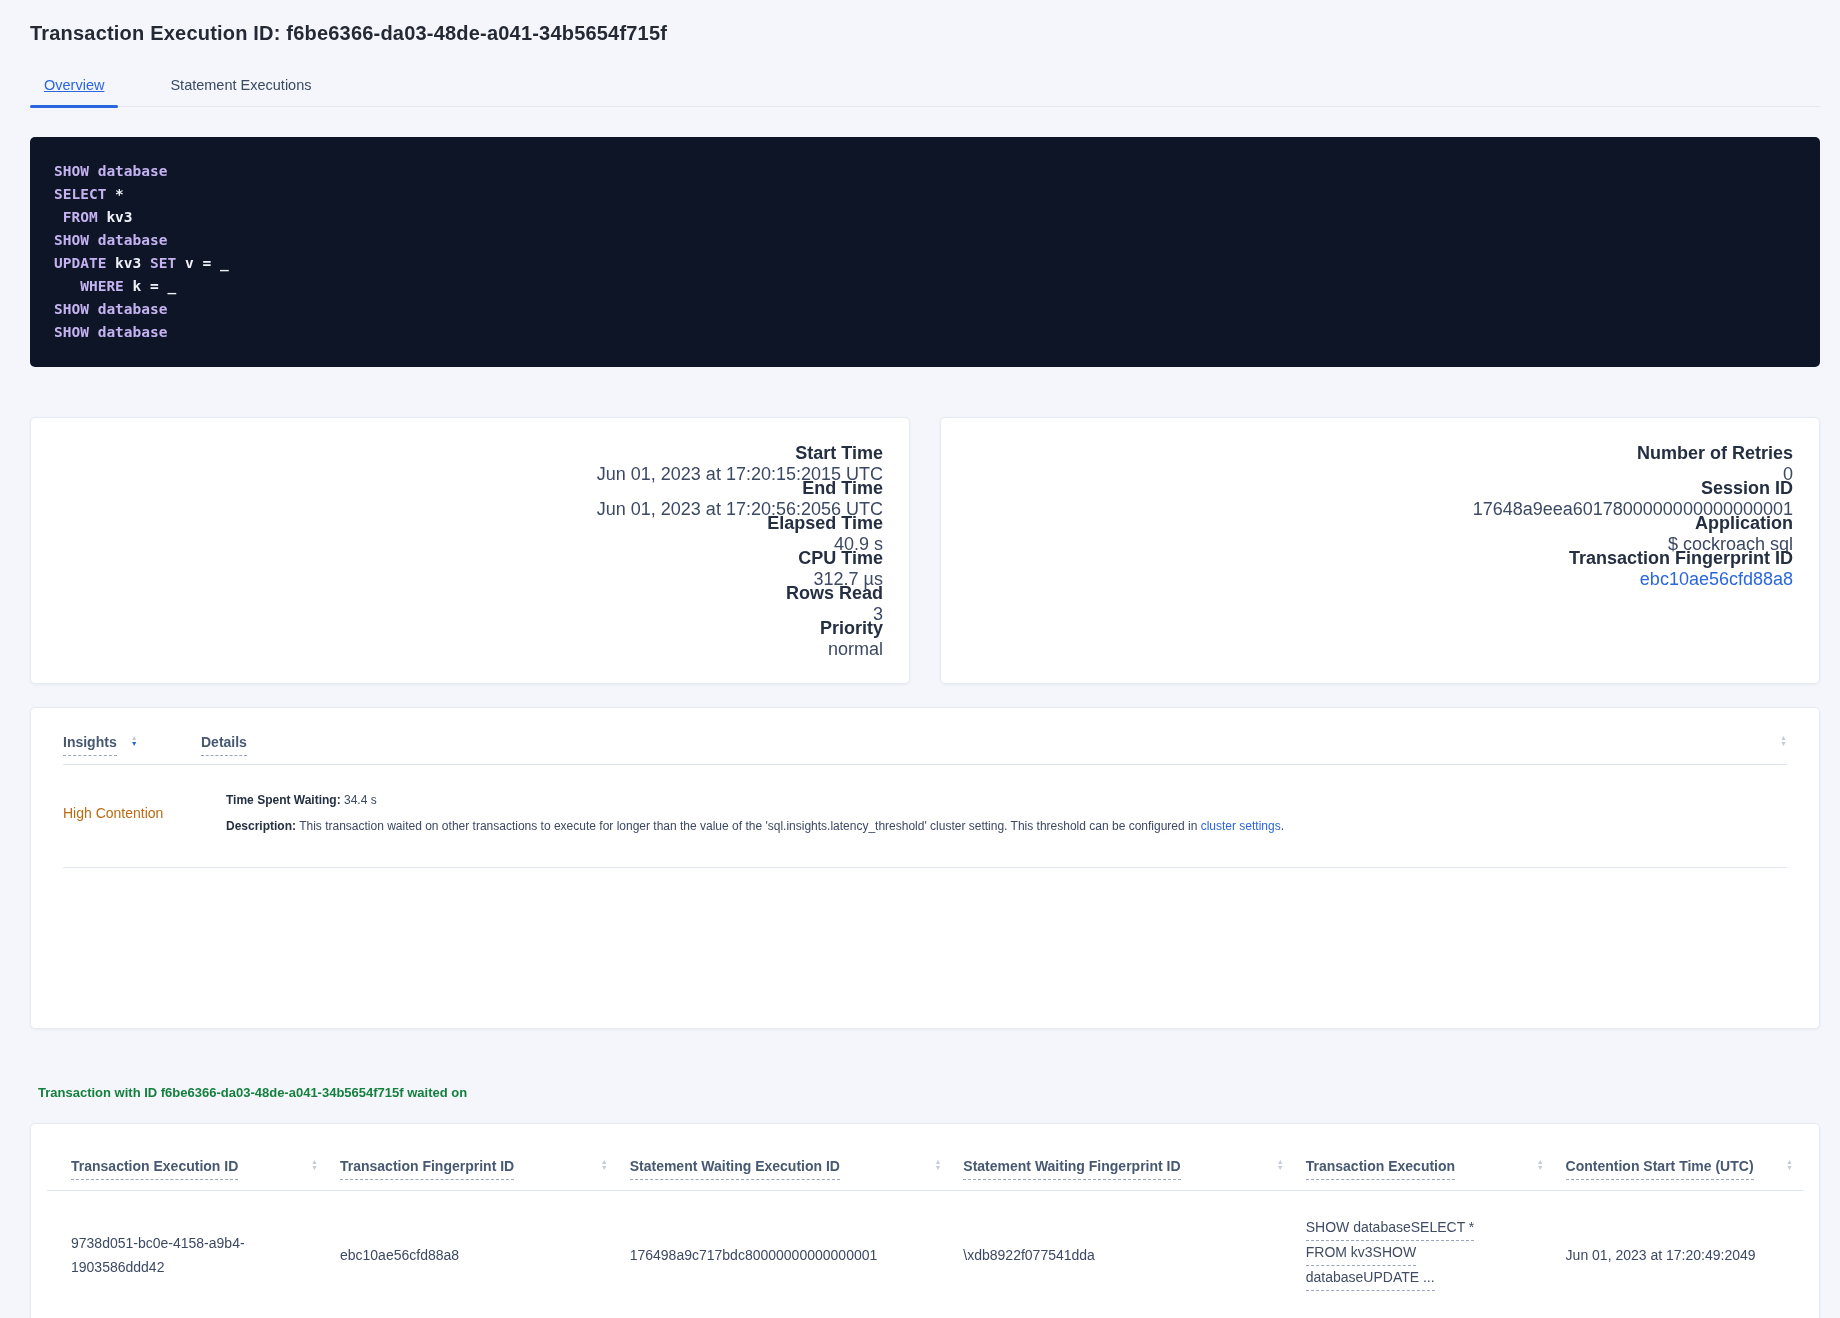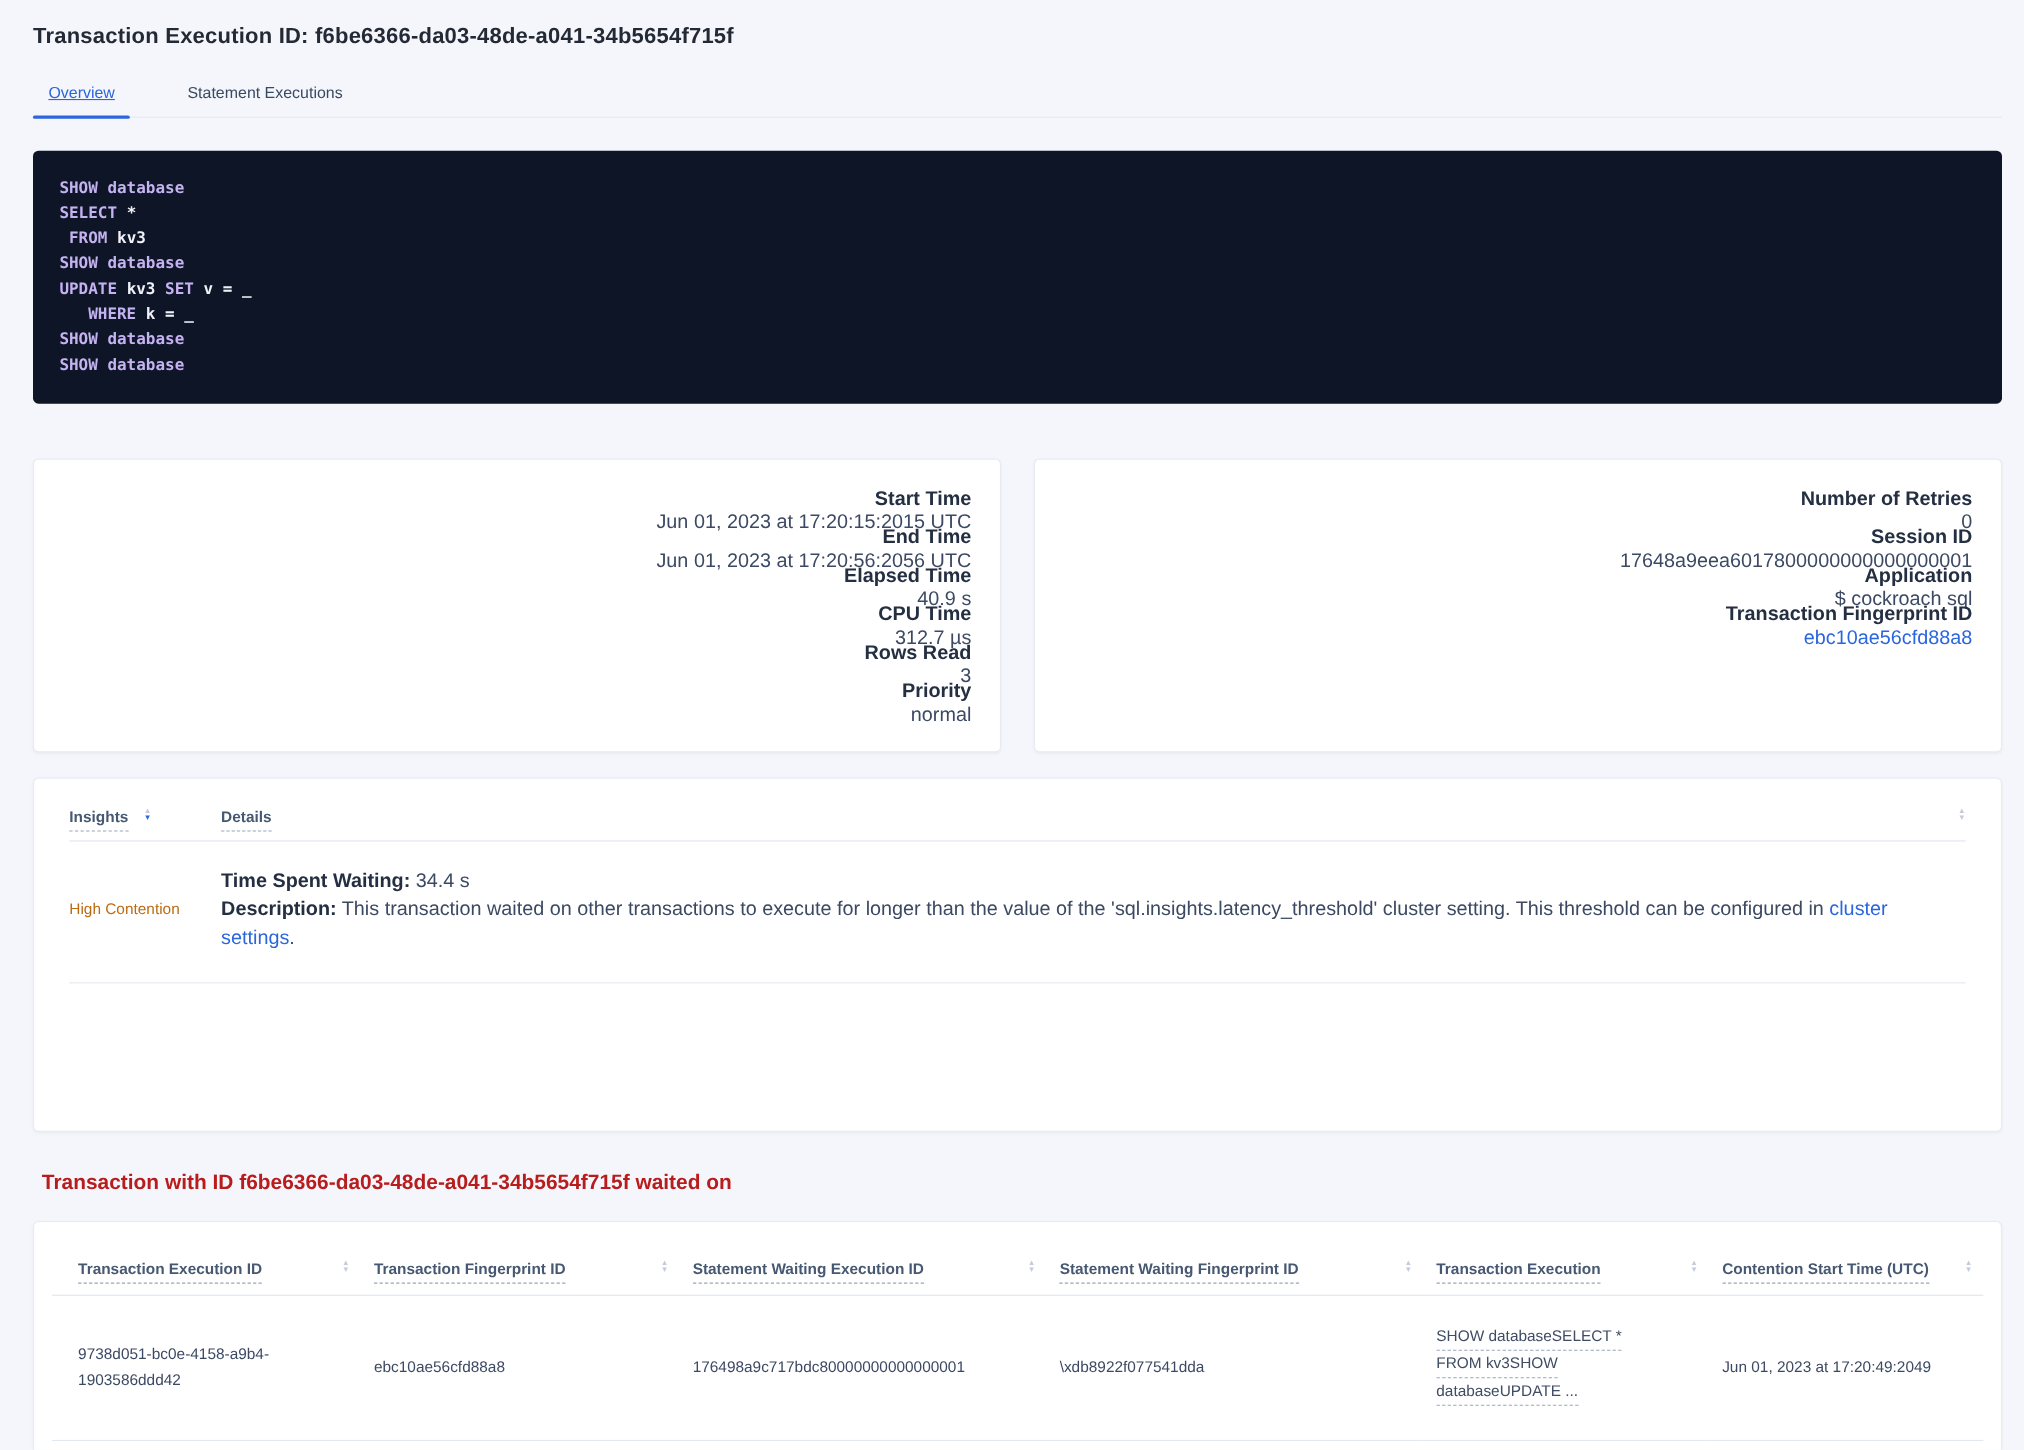--- a/index.html
+++ b/index.html
@@ -53,25 +53,25 @@
     margin-top:23px; background:#fff; border:1px solid #e6ebf3; border-radius:5px;
     box-shadow:0 1px 3px rgba(28,42,66,.05);
     padding:0 32px; min-height:322px;
   }
   .thlbl { display:inline-block; font-size:14px; font-weight:700; color:#475872; border-bottom:1px dashed #9aa6bc; padding-bottom:5px; }
   .ins-head { display:flex; align-items:flex-start; padding:26px 0 8px 0; border-bottom:1px solid #dfe5ee; }
   .ins-col1 { width:138px; display:flex; align-items:flex-start; }
   .ins-head-spacer { flex:1; }
   .ins-row { display:flex; align-items:center; padding:22px 0 28px 0; border-bottom:1px solid #e3e8ef; }
   .ins-insight { width:138px; font-size:14px; color:#bb6b11; }
-  .ins-details { flex:1; font-size:18px; color:#3c4963; line-height:26px; }
+  .ins-details { flex:1; font-size:12px; color:#3c4963; line-height:26px;margin-left:25px; }
   .ins-details b { color:#242f42; }
 
   
-  .waited-heading { font-size:19px; font-weight:700; color:#b91c1c; margin:36px 0 23px 8px; }
+  .waited-heading { font-size:13px; font-weight:700; color:#15803d; margin:56px 0 23px 8px; }
   .table-card {
     background:#fff; border:1px solid #e6ebf3; border-radius:5px;
     box-shadow:0 1px 3px rgba(28,42,66,.05);
     padding:12px 16px 24px 16px;
   }
   table.wtable { width:100%; border-collapse:collapse; font-size:14px; table-layout:fixed; }
   .wtable thead th { padding:22px 10px 10px 12px; text-align:left; border-bottom:1px solid #dfe5ee; font-weight:normal; }
   .wtable thead th:first-child { padding-left:24px; }
   .hwrap { display:flex; align-items:flex-start; justify-content:space-between; }
   .wtable tbody td { padding:26px 10px 30px 12px; border-bottom:1px solid #e3e8ef; vertical-align:middle; color:#3c4963; line-height:24px; }

